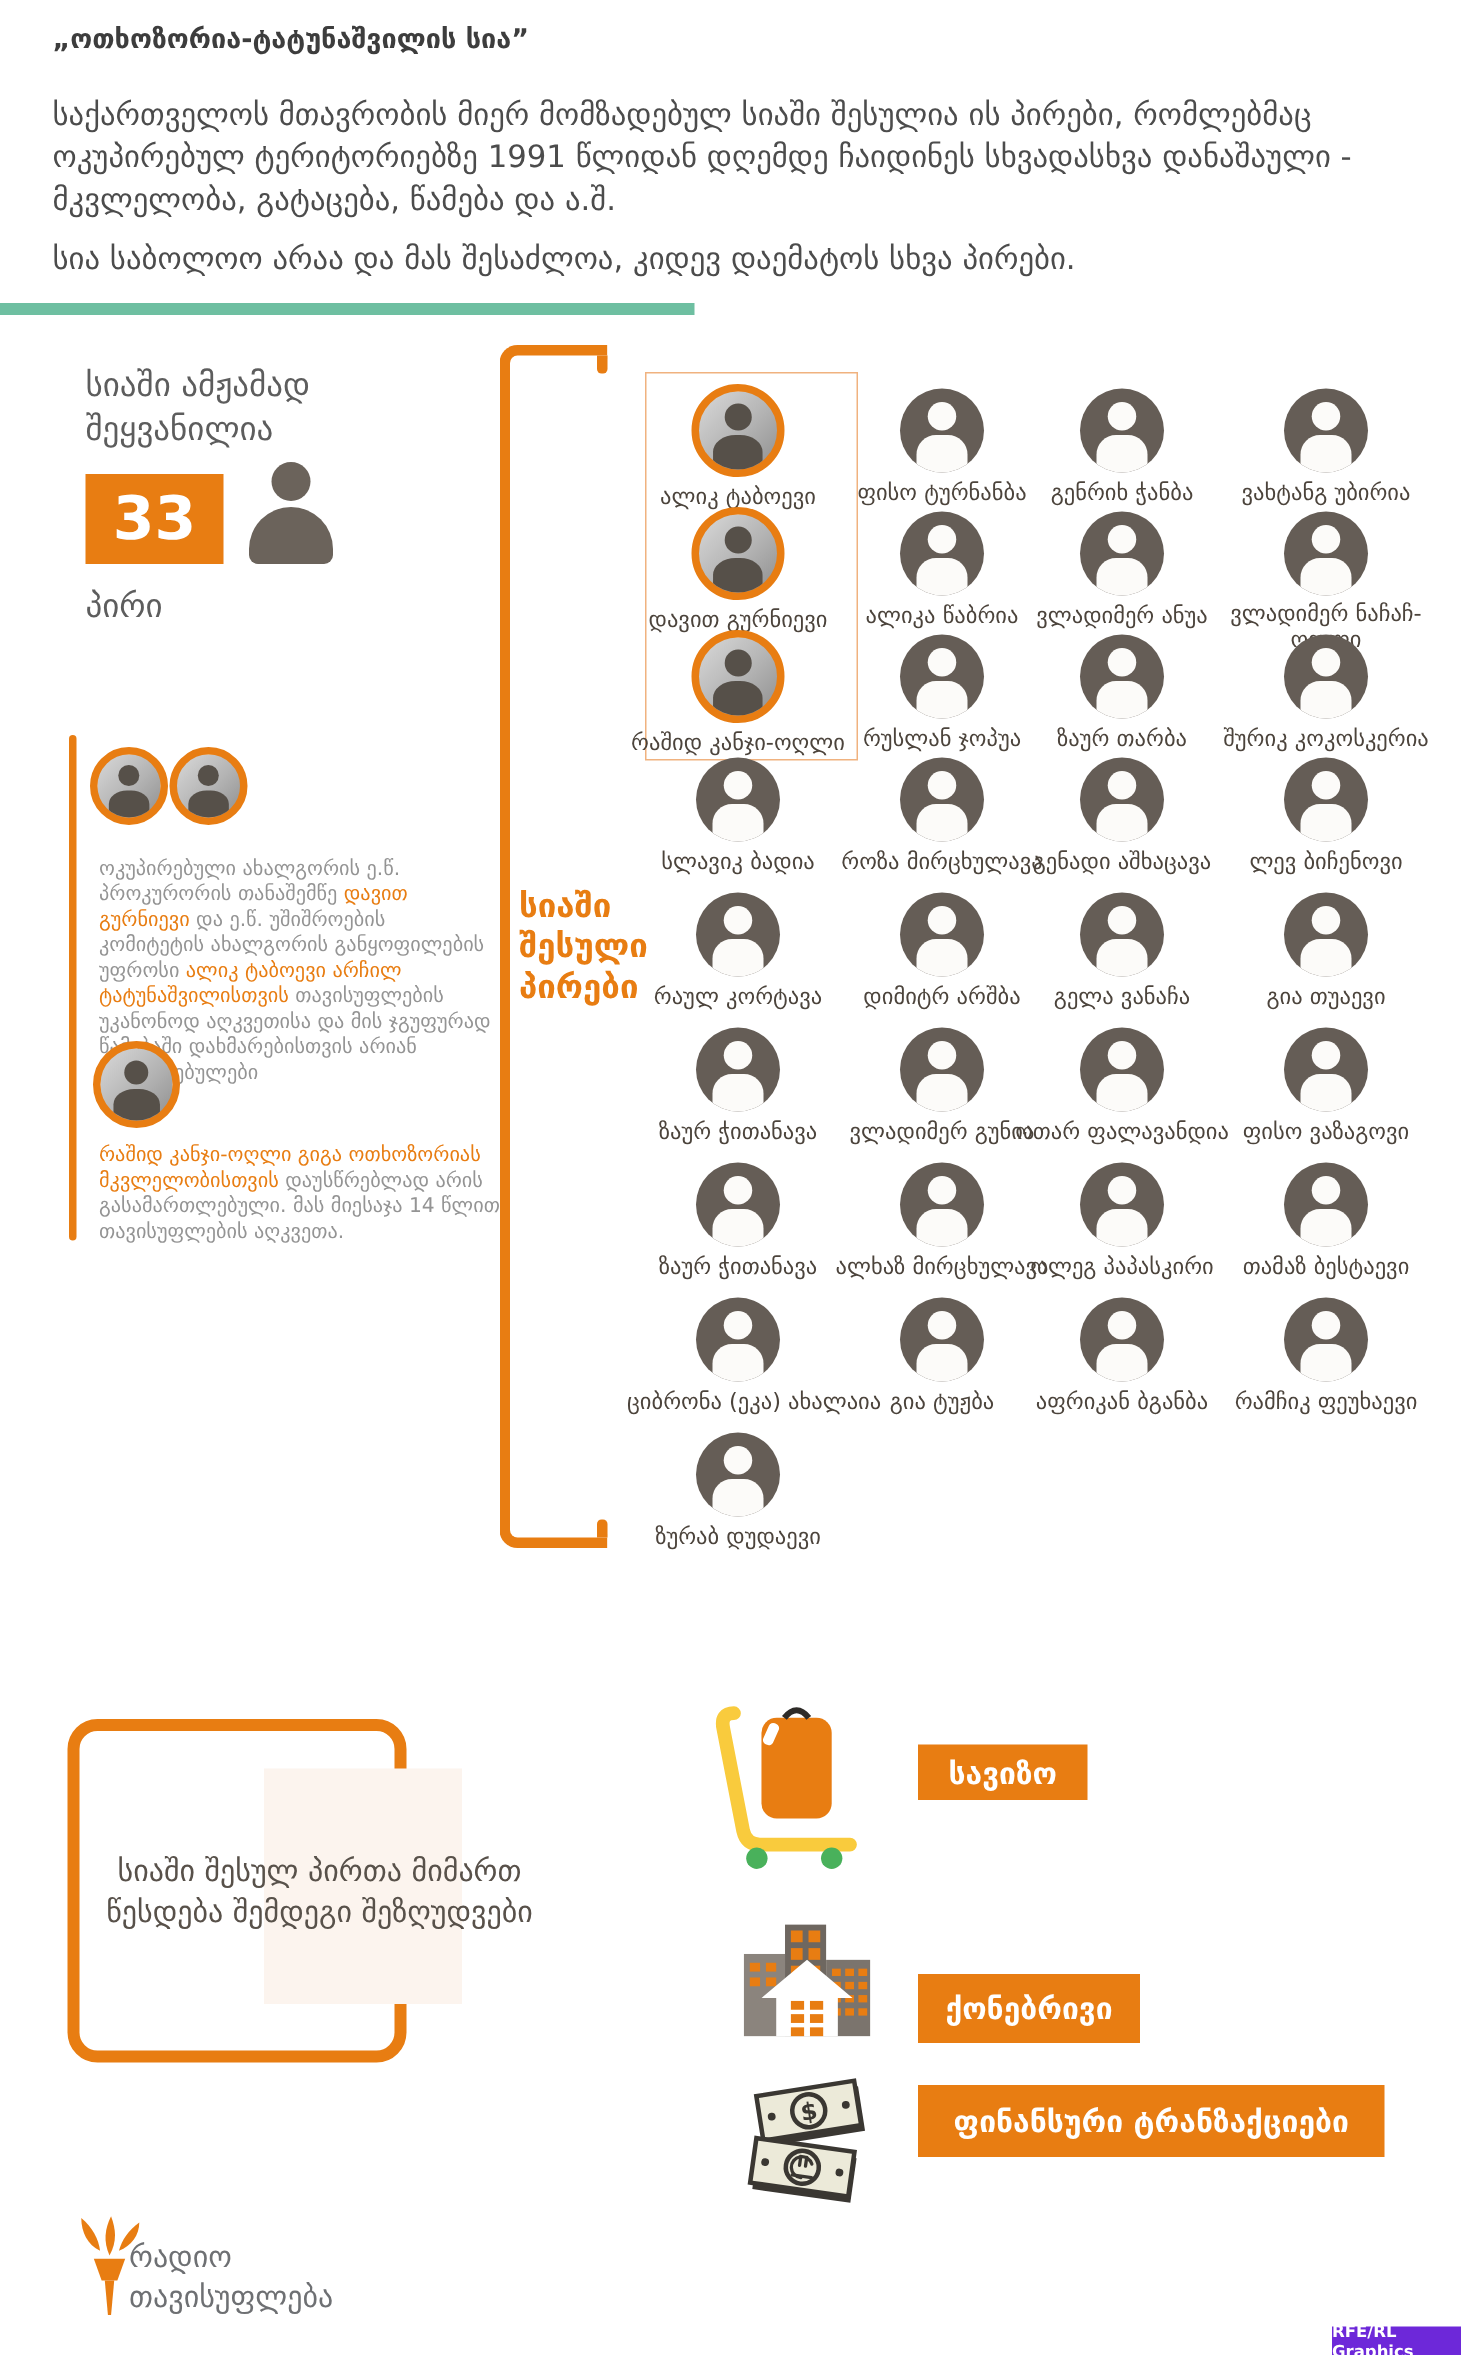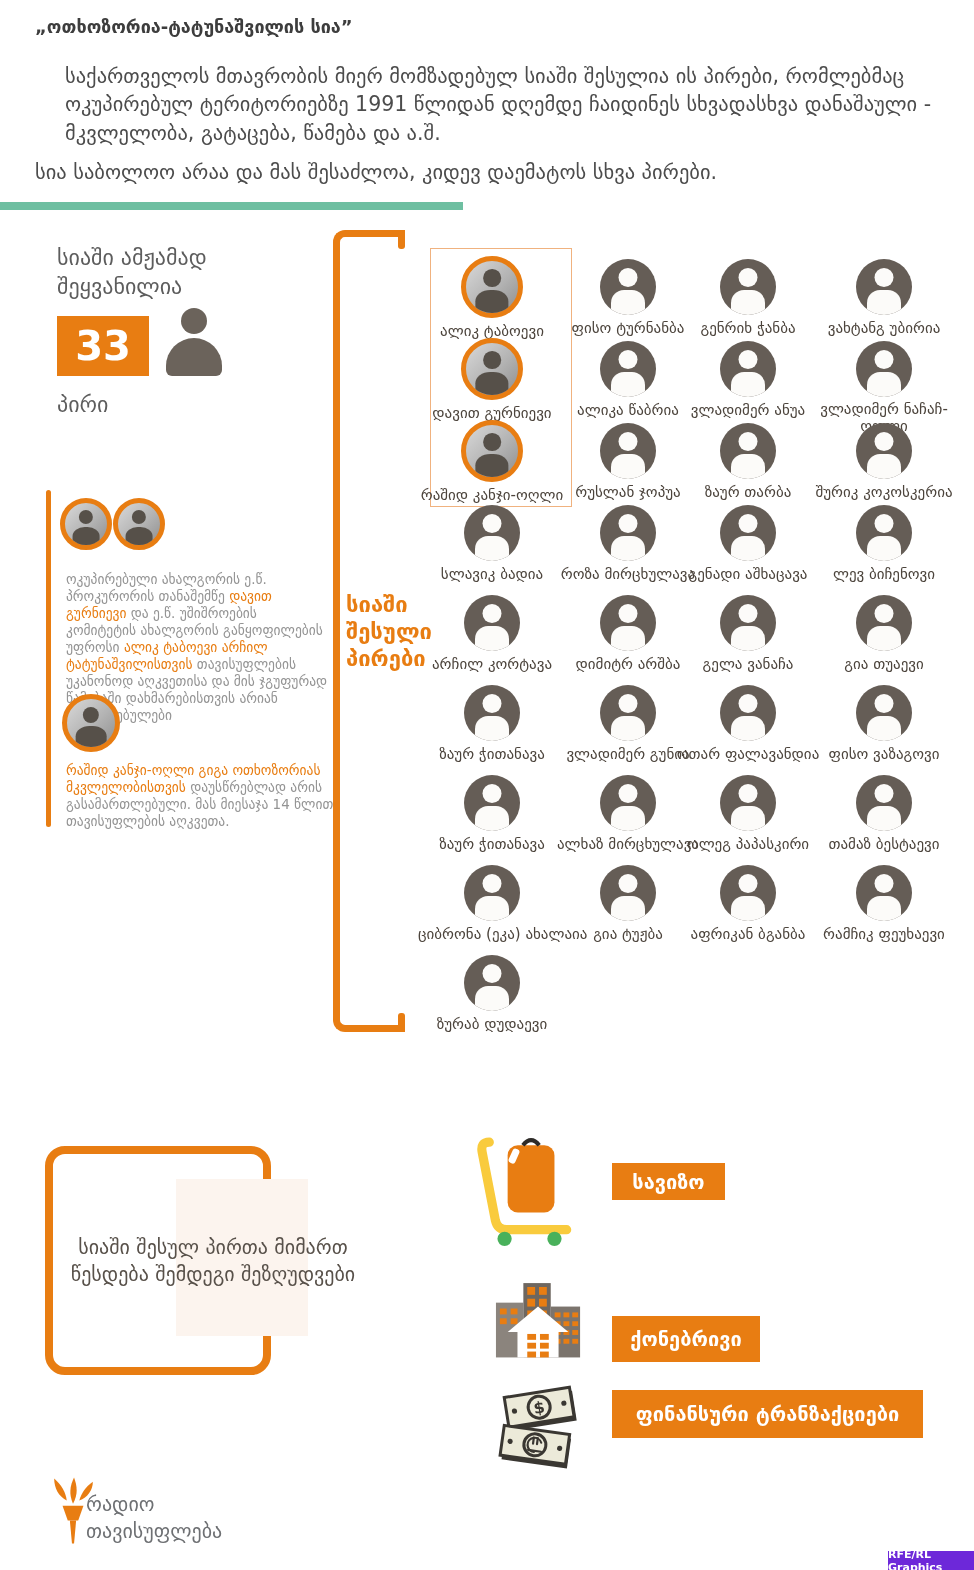--- a/index.html
+++ b/index.html
@@ -1,20 +1,20 @@
 <!DOCTYPE html>
 <html><head>
 <meta charset="utf-8">
 <style>
   html,body{margin:0;padding:0;background:#fff;}
   #canvas{position:relative;width:974px;height:1570px;background:#fff;overflow:hidden;
           font-family:"DejaVu Sans",sans-serif;}
   
   .title{position:absolute;left:35px;top:16px;font-size:18px;font-weight:bold;color:#3d3d3d;}
-  .intro1{position:absolute;left:35px;top:62px;width:905px;font-size:20.5px;line-height:1.38;color:#4c4c4c;margin-left:30px;}
+  .intro1{position:absolute;left:35px;top:62px;width:905px;font-size:20.5px;line-height:1.38;color:#4c4c4c;}
   .intro2{position:absolute;left:35px;top:160px;width:905px;font-size:20.5px;color:#4c4c4c;}
   .tealbar{position:absolute;left:0;top:202px;width:463px;height:8px;background:#6ebfa1;}
   
   .counter-head{position:absolute;left:57px;top:243px;width:190px;font-size:22px;line-height:1.32;color:#5d5d5d;}
   .count-box{position:absolute;left:57px;top:316px;width:92px;height:60px;background:#e87d12;color:#fff;
              font-size:40px;font-weight:bold;display:flex;align-items:center;justify-content:center;}
   .counter-person{position:absolute;left:162px;top:308px;width:64px;height:70px;}
   .counter-person .h{position:absolute;left:50%;top:0;transform:translateX(-50%);width:26px;height:26px;border-radius:50%;background:#6b635b;}
   .counter-person .b{position:absolute;left:50%;top:30px;transform:translateX(-50%);width:56px;height:38px;border-radius:28px 28px 6px 6px;background:#6b635b;}
   .count-unit{position:absolute;left:57px;top:392px;font-size:22px;color:#5d5d5d;}
@@ -213,21 +213,21 @@
           <div class="h"></div>
           <div class="b"></div>
         </div>
         <div class="pname">ლევ ბიჩენოვი</div>
       </div>
       <div class="pcell" style="left: 418px; top: 595px;">
         <div class="avatar">
           <div class="h"></div>
           <div class="b"></div>
         </div>
-        <div class="pname">არჩილ კორტავა</div>
+        <div class="pname">რაულ კორტავა</div>
       </div>
       <div class="pcell" style="left: 554px; top: 595px;">
         <div class="avatar">
           <div class="h"></div>
           <div class="b"></div>
         </div>
         <div class="pname">დიმიტრ არშბა</div>
       </div>
       <div class="pcell" style="left: 674px; top: 595px;">
         <div class="avatar">

